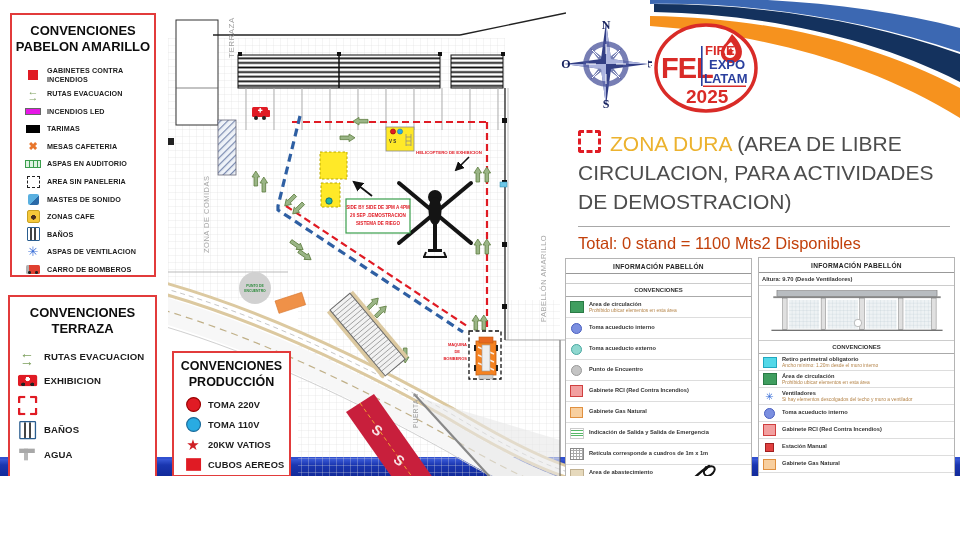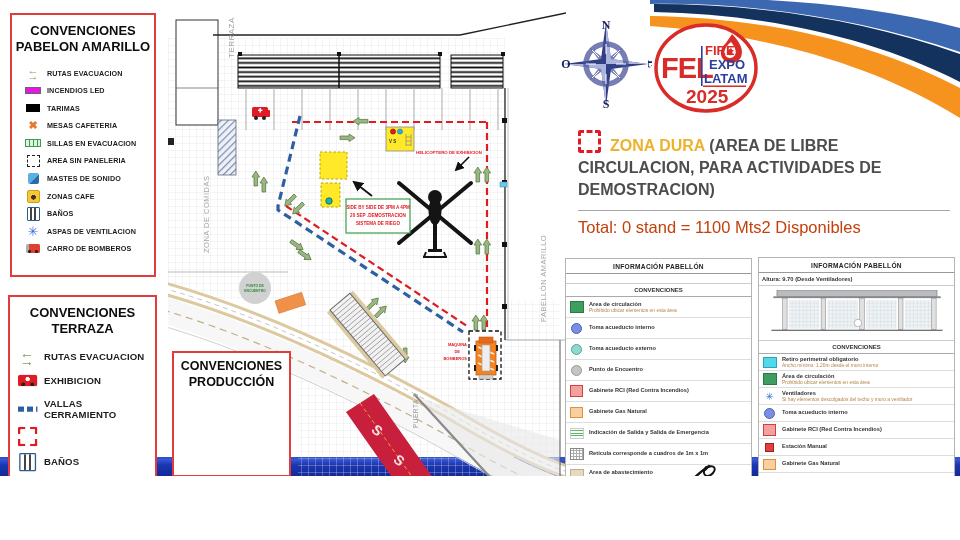--- a/index.html
+++ b/index.html
@@ -72,21 +72,21 @@
 
   
   .mapsvg{position:absolute;left:168px;top:10px;width:398px;height:480px}
 
   
   .compass{position:absolute;left:560px;top:18px;width:92px;height:92px}
   .logo{position:absolute;left:652px;top:22px;width:108px;height:92px}
 
   
   .zona{position:absolute;left:578px;top:130px;width:378px}
-  .zhead{font-size:16px;font-weight:700;line-height:1.38;color:#4d4d4d}
+  .zhead{font-size:21px;font-weight:400;line-height:1.38;color:#4d4d4d}
   .zhead .gold{color:#ecb22e}
   .zicon{display:inline-block;width:17px;height:17px;border:3px dashed #e01b24;border-radius:3px;
          margin-right:9px;vertical-align:-2px}
   .zline{border-top:1.5px solid #a8a8a8;margin:9px 0 7px;width:372px}
   .ztotal{font-size:16.5px;color:#c2410c}
 
   
   .ipanel{position:absolute;background:#fff;border:1px solid #b4b4b4;box-sizing:border-box}
   .panelA{left:565px;top:258px;width:187px}
   .panelB{left:758px;top:257px;width:197px}
@@ -137,38 +137,42 @@
   </svg>
   <div class="bluebar"></div>
 
   <div class="lbox legend-pab">
     <div class="ltitle">
       <span>CONVENCIONES</span><br>
       <span>PABELON AMARILLO</span>
     </div>
     <div class="litems">
         <div class="lrow">
+          <span class="ic ic-gabinete"></span>
+          <span class="llabel">GABINETES CONTRA INCENDIOS</span>
+        </div>
+        <div class="lrow">
           <span class="ic ic-evac-arrows"></span>
           <span class="llabel">RUTAS EVACUACION</span>
         </div>
         <div class="lrow">
           <span class="ic ic-led-screen"></span>
           <span class="llabel">INCENDIOS LED</span>
         </div>
         <div class="lrow">
           <span class="ic ic-tarima"></span>
           <span class="llabel">TARIMAS</span>
         </div>
         <div class="lrow">
           <span class="ic ic-mesas-x"></span>
           <span class="llabel">MESAS CAFETERIA</span>
         </div>
         <div class="lrow">
           <span class="ic ic-sillas"></span>
-          <span class="llabel">SILLAS EN EVACUACION</span>
+          <span class="llabel">ASPAS EN AUDITORIO</span>
         </div>
         <div class="lrow">
           <span class="ic ic-area-dashed"></span>
           <span class="llabel">AREA SIN PANELERIA</span>
         </div>
         <div class="lrow">
           <span class="ic ic-mastes"></span>
           <span class="llabel">MASTES DE SONIDO</span>
         </div>
         <div class="lrow">
@@ -198,42 +202,56 @@
     <div class="litems">
         <div class="lrow">
           <span class="ic ic-evac-arrows"></span>
           <span class="llabel">RUTAS EVACUACION</span>
         </div>
         <div class="lrow">
           <span class="ic ic-ambulance"></span>
           <span class="llabel">EXHIBICION</span>
         </div>
         <div class="lrow">
-          <span class="ic ic-vallas"></span>
-          <span class="llabel">VALLAS CERRAMIENTO</span>
-        </div>
-        <div class="lrow">
           <span class="ic ic-zona-demo"></span>
         </div>
         <div class="lrow">
           <span class="ic ic-banos"></span>
           <span class="llabel">BAÑOS</span>
         </div>
         <div class="lrow">
           <span class="ic ic-agua"></span>
           <span class="llabel">AGUA</span>
         </div>
       </div>
   </div>
 
   <div class="lbox legend-pro">
     <div class="ltitle">
       <span>CONVENCIONES</span><br>
       <span>PRODUCCIÓN</span>
     </div>
+    <div class="litems">
+        <div class="lrow">
+          <span class="ic ic-toma220"></span>
+          <span class="llabel">TOMA 220V</span>
+        </div>
+        <div class="lrow">
+          <span class="ic ic-toma110"></span>
+          <span class="llabel">TOMA 110V</span>
+        </div>
+        <div class="lrow">
+          <span class="ic ic-star20kw"></span>
+          <span class="llabel">20KW VATIOS</span>
+        </div>
+        <div class="lrow">
+          <span class="ic ic-cubos"></span>
+          <span class="llabel">CUBOS AEREOS</span>
+        </div>
+      </div>
   </div>
 
   <svg class="mapsvg" viewBox="0 0 398 480">
     <defs>
       <pattern id="grid" width="7" height="7" patternUnits="userSpaceOnUse">
         <path d="M7,0 H0 V7" fill="none" stroke="#dcdcdc" stroke-width="0.6"></path>
       </pattern>
       <pattern id="hH" width="6" height="4.6" patternUnits="userSpaceOnUse">
         <rect width="6" height="4.6" fill="#fff"></rect>
           <rect y="1.4" width="6" height="1.8" fill="#111"></rect>

